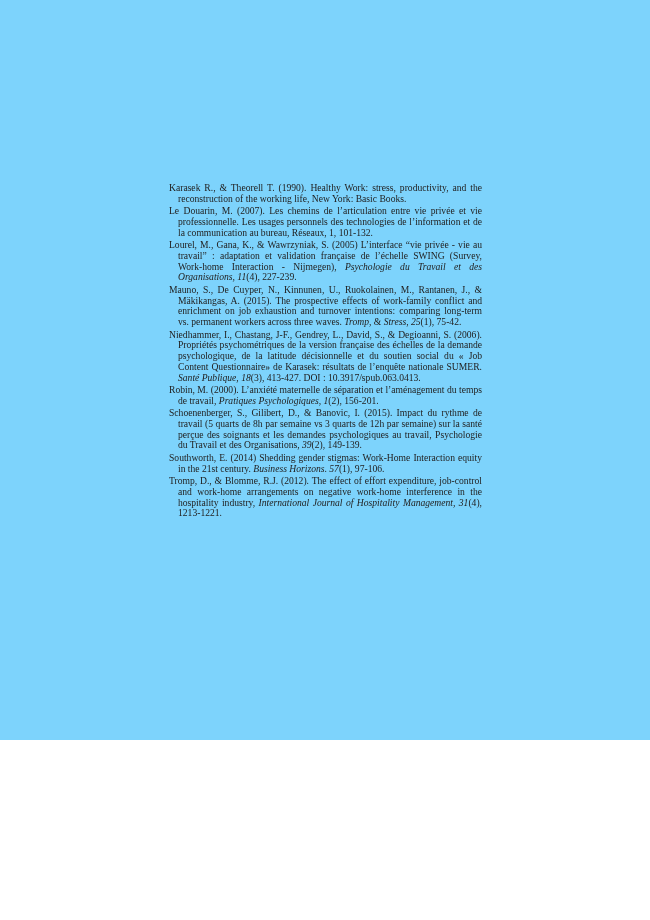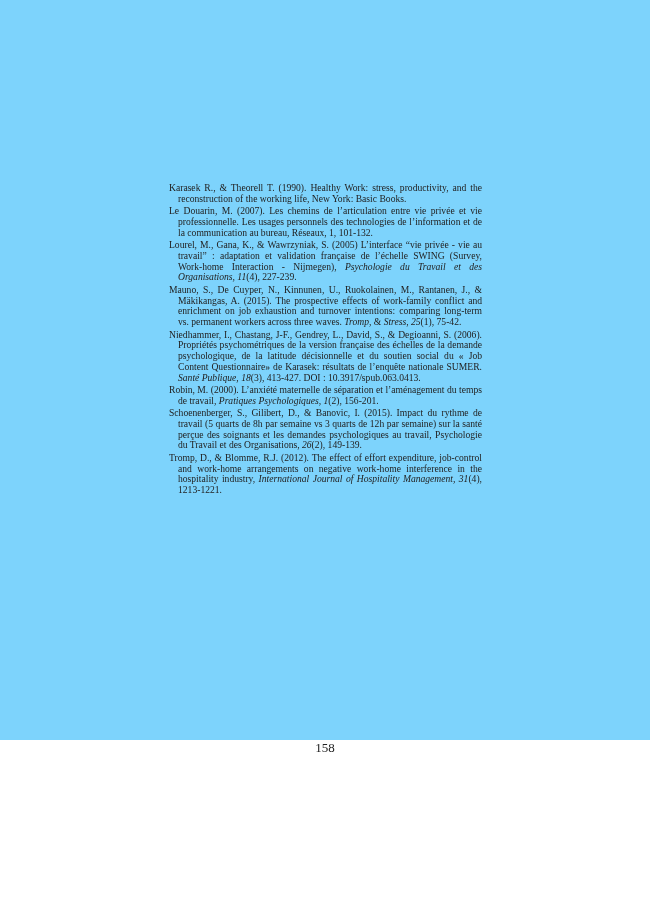--- a/index.html
+++ b/index.html
@@ -16,17 +16,17 @@
 <body>
 
 <div class="page">
   <div class="refs" id="refs">
       <p class="ref"><span>Karasek R., &amp; Theorell T. (1990). Healthy Work: stress, productivity, and the reconstruction of the working life, New York: Basic Books.</span></p>
       <p class="ref"><span>Le Douarin, M. (2007). Les chemins de l’articulation entre vie privée et vie professionnelle. Les usages personnels des technologies de l’information et de la communication au bureau, Réseaux, 1, 101-132.</span></p>
       <p class="ref"><span>Lourel, M., Gana, K., &amp; Wawrzyniak, S. (2005) L’interface “vie privée - vie au travail” : adaptation et validation française de l’échelle SWING (Survey, Work-home Interaction - Nijmegen), </span><i>Psychologie du Travail et des Organisations, 11</i><span>(4), 227-239.</span></p>
       <p class="ref"><span>Mauno, S., De Cuyper, N., Kinnunen, U., Ruokolainen, M., Rantanen, J., &amp; Mäkikangas, A. (2015). The prospective effects of work-family conflict and enrichment on job exhaustion and turnover intentions: comparing long-term vs. permanent workers across three waves. </span><i>Tromp</i><span>, &amp; </span><i>Stress</i><span>, </span><i>25</i><span>(1), 75-42.</span></p>
       <p class="ref"><span>Niedhammer, I., Chastang, J-F., Gendrey, L., David, S., &amp; Degioanni, S. (2006). Propriétés psychométriques de la version française des échelles de la demande psychologique, de la latitude décisionnelle et du soutien social du « Job Content Questionnaire» de Karasek: résultats de l’enquête nationale SUMER. </span><i>Santé Publique, 18</i><span>(3), 413-427. DOI : 10.3917/spub.063.0413.</span></p>
       <p class="ref"><span>Robin, M. (2000). L’anxiété maternelle de séparation et l’aménagement du temps de travail, </span><i>Pratiques Psychologiques</i><span>, </span><i>1</i><span>(2), 156-201.</span></p>
-      <p class="ref"><span>Schoenenberger, S., Gilibert, D., &amp; Banovic, I. (2015). Impact du rythme de travail (5 quarts de 8h par semaine vs 3 quarts de 12h par semaine) sur la santé perçue des soignants et les demandes psychologiques au travail, Psychologie du Travail et des Organisations, </span><i>26</i><span>(2), 149-139.</span></p>
+      <p class="ref"><span>Schoenenberger, S., Gilibert, D., &amp; Banovic, I. (2015). Impact du rythme de travail (5 quarts de 8h par semaine vs 3 quarts de 12h par semaine) sur la santé perçue des soignants et les demandes psychologiques au travail, Psychologie du Travail et des Organisations, </span><i>39</i><span>(2), 149-139.</span></p>
+      <p class="ref"><span>Southworth, E. (2014) Shedding gender stigmas: Work-Home Interaction equity in the 21st century. </span><i>Business Horizons</i><span>. </span><i>57</i><span>(1), 97-106.</span></p>
       <p class="ref"><span>Tromp, D., &amp; Blomme, R.J. (2012). The effect of effort expenditure, job-control and work-home arrangements on negative work-home interference in the hospitality industry, </span><i>International Journal of Hospitality Management, 31</i><span>(4), 1213-1221.</span></p>
     </div>
-  <div class="page-number">158</div>
 </div>
 
 </body></html>

